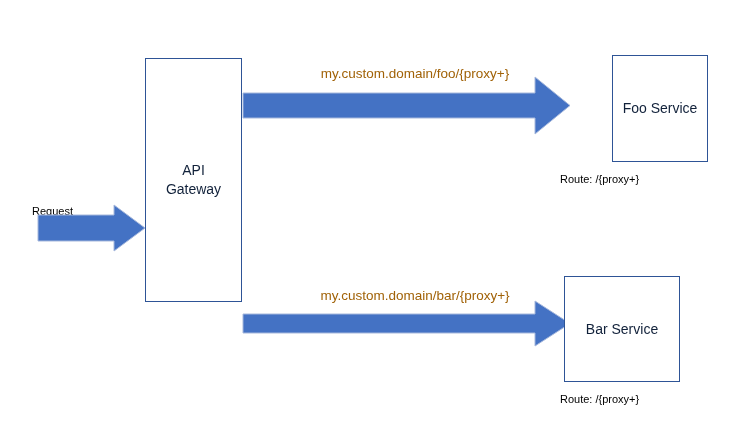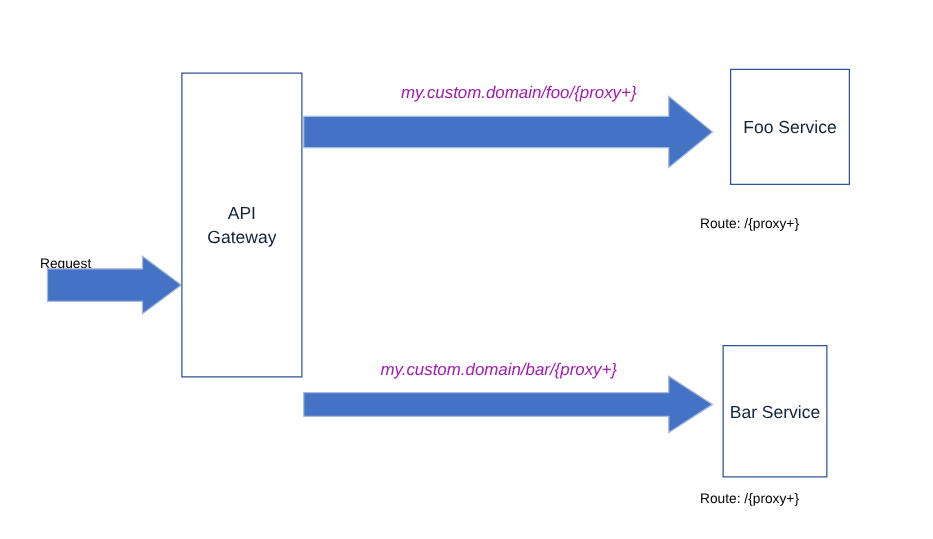--- a/index.html
+++ b/index.html
@@ -38,44 +38,43 @@
   .caption {
     position: absolute;
     color: #000000;
     font-size: 11px;
     line-height: 16px;
     text-align: left;
     white-space: nowrap;
   }
   .edge-label {
     position: absolute;
-    color: #a21caf;
+    color: #a16207;
     font-size: 13.5px;
     line-height: 16px;
     text-align: center;
     white-space: nowrap;
-    font-style: italic;
   }
   .arrow-svg {
     position: absolute;
     display: block;
     overflow: visible;
   }
 
   
   #gateway-box   { left: 145px; top: 58px;  width: 97px;  height: 244px; }
-  #foo-box       { left: 584px; top: 55px;  width: 96px;  height: 93px; }
-  #bar-box       { left: 578px; top: 276px; width: 84px;  height: 106px; }
+  #foo-box       { left: 612px; top: 55px;  width: 96px;  height: 107px; }
+  #bar-box       { left: 564px; top: 276px; width: 116px;  height: 106px; }
 
   #foo-route     { left: 560px; top: 171px; width: 145px; }
   #bar-route     { left: 560px; top: 391px; width: 145px; }
 
   #request-label { left: 32px;  top: 191px; width: 115px; margin-top: 12px; }
   #foo-edge-label{ left: 300px; top: 66px;  width: 230px; }
-  #bar-edge-label{ left: 284px; top: 288px; width: 230px; }
+  #bar-edge-label{ left: 300px; top: 288px; width: 230px; }
 
   #request-arrow { left: 38px;  top: 205px; }
   #foo-arrow     { left: 243px; top: 77px;  }
   #bar-arrow     { left: 243px; top: 301px; }
 </style>
 </head>
 <body>
 
 <div id="canvas">
 

